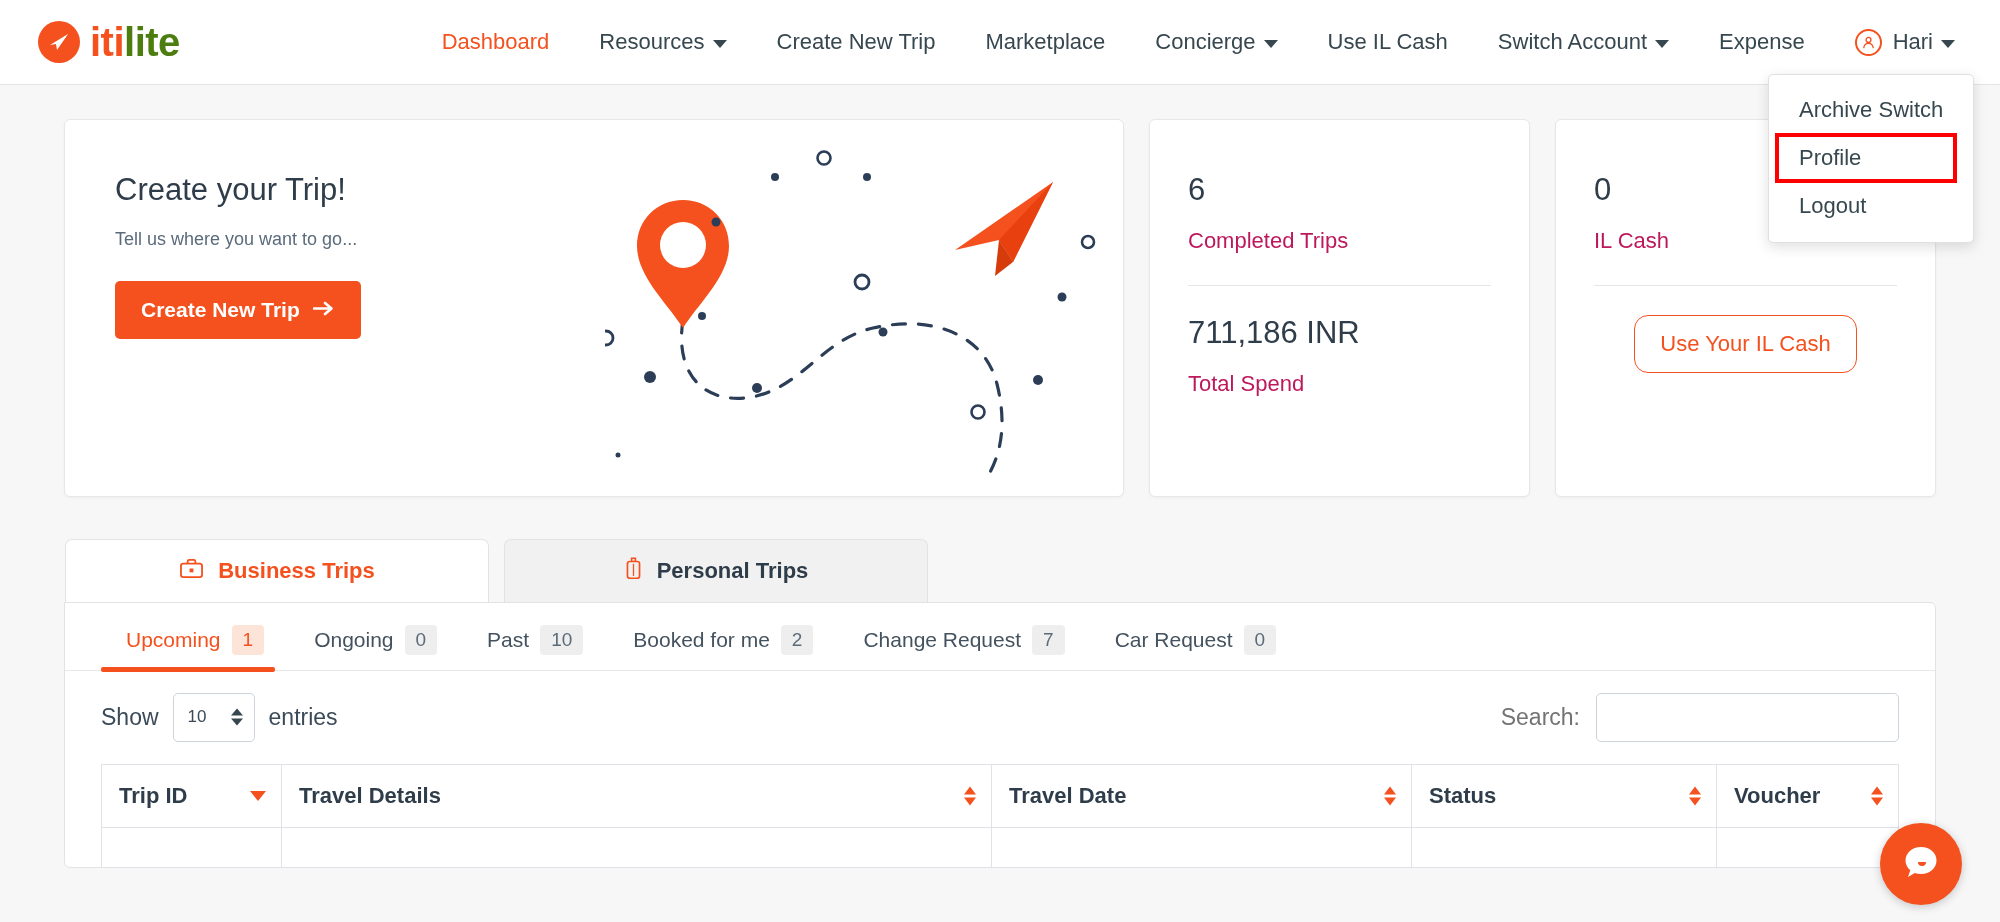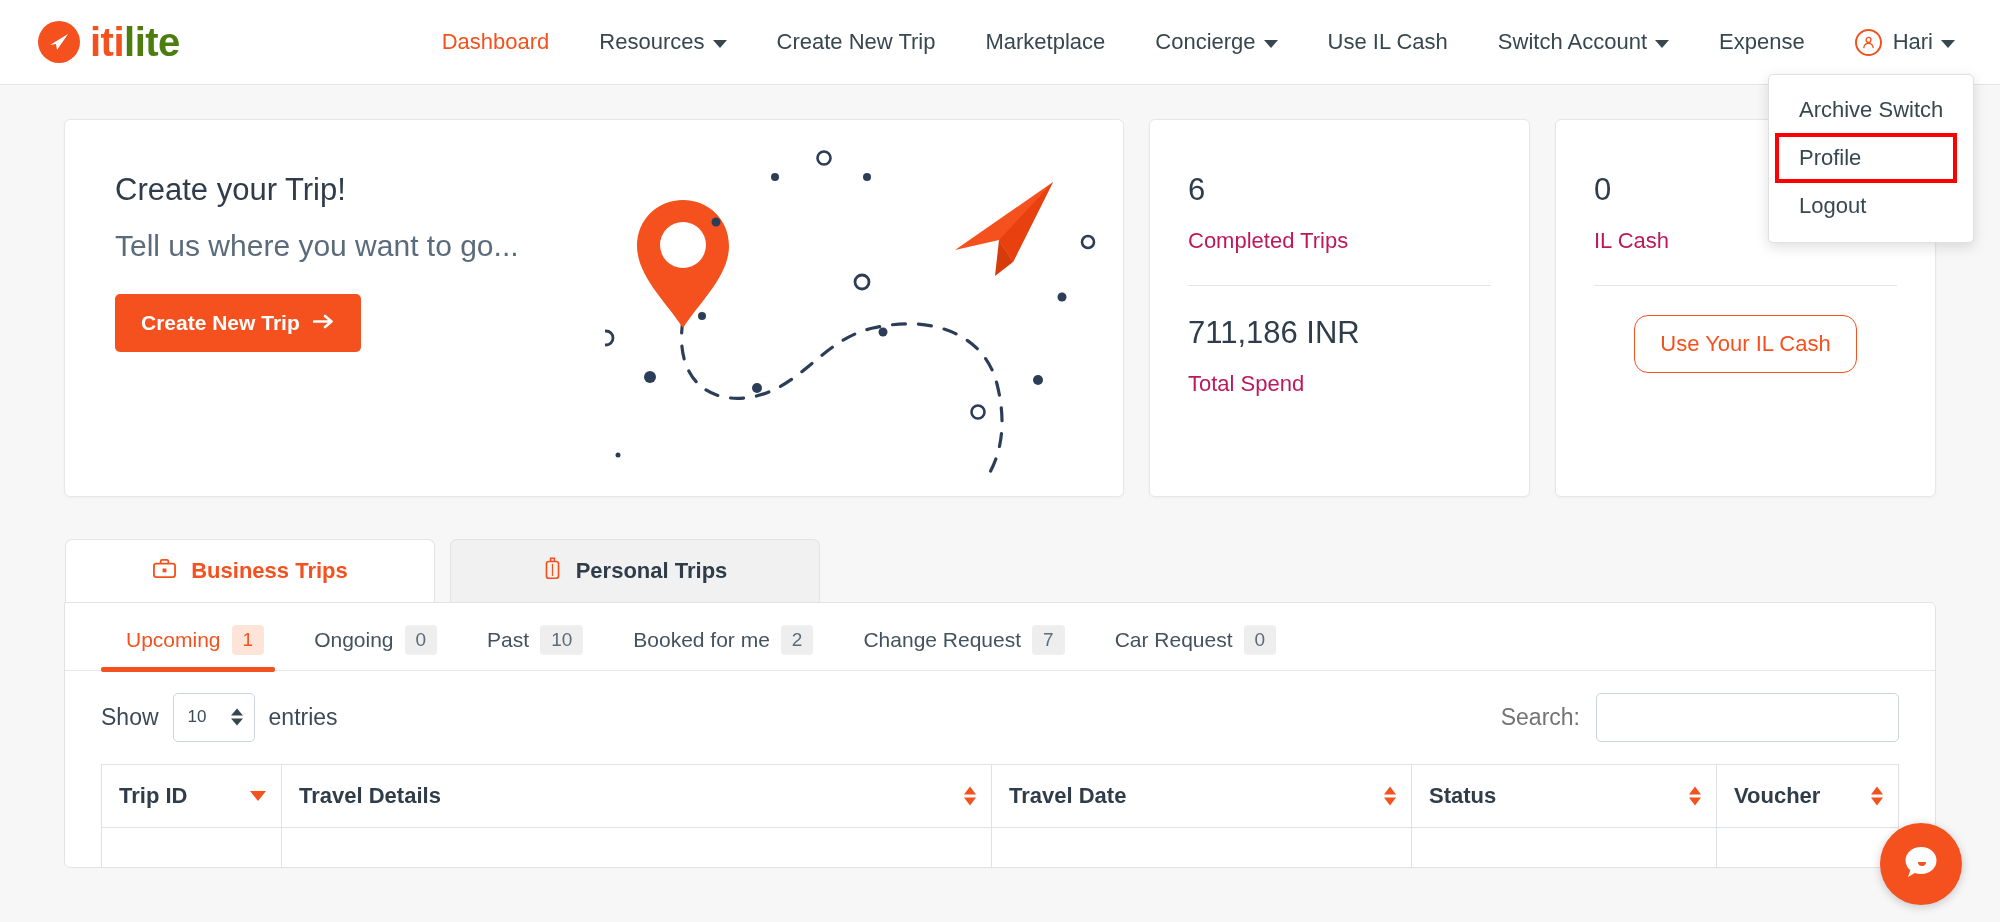--- a/index.html
+++ b/index.html
@@ -114,21 +114,21 @@
 
   .hero-card {
     flex: 0 0 1060px;
     height: 378px;
     position: relative;
     overflow: hidden;
     display: flex;
   }
   .hero-left { padding: 52px 0 0 50px; position: relative; z-index: 2; }
   .hero-title { font-size: 31px; color: #2f3d4a; font-weight: 400; }
-  .hero-sub { font-size: 30px; color: #5b6b7b; margin-top: 21px; }
+  .hero-sub { font-size: 18px; color: #5b6b7b; margin-top: 21px; }
   .btn-primary {
     margin-top: 31px;
     display: inline-flex; align-items: center; gap: 13px;
     background: #f4511e; color: #fff;
     font-size: 21px; font-weight: 700;
     border: none; border-radius: 5px;
     padding: 17px 26px;
     cursor: pointer;
     font-family: "Liberation Sans", sans-serif;
   }
@@ -161,21 +161,21 @@
   }
   .btn-wrap { display: flex; justify-content: center; }
 
   
   .tabs-row {
     display: flex;
     margin-top: 42px;
     padding-left: 1px;
   }
   .tab {
-    width: 370px;
+    width: 424px;
     height: 63px;
     display: flex; align-items: center; justify-content: center;
     gap: 14px;
     font-size: 22px; font-weight: 700;
     border: 1px solid #e3e3e3;
     border-bottom: none;
     border-radius: 7px 7px 0 0;
     background: #f1f1f1;
     color: #2f3d4a;
     cursor: pointer;

